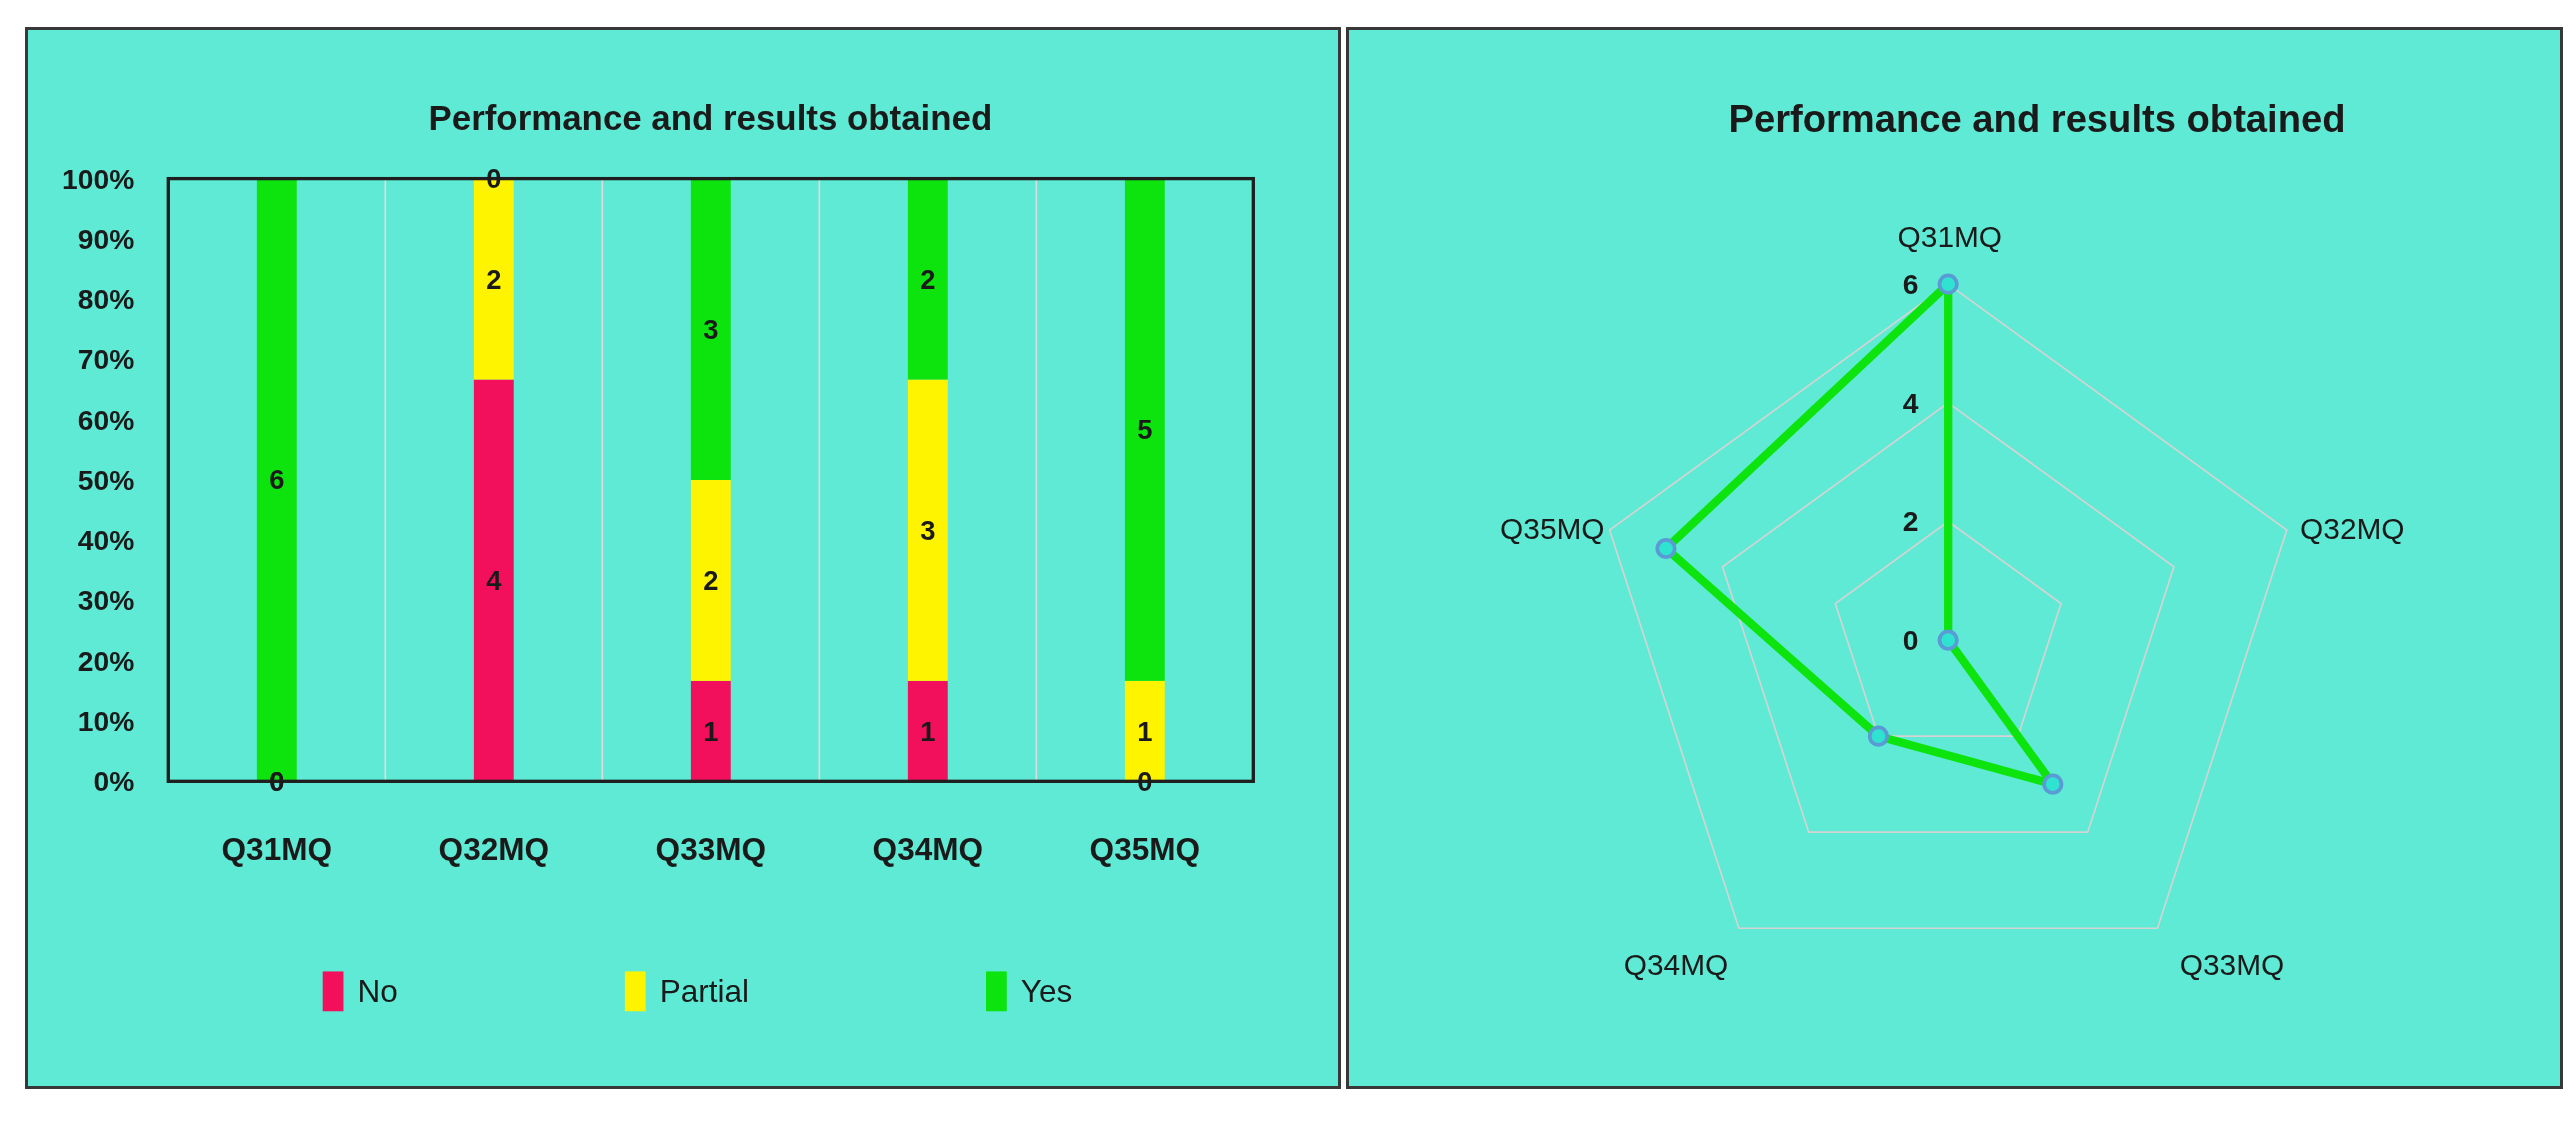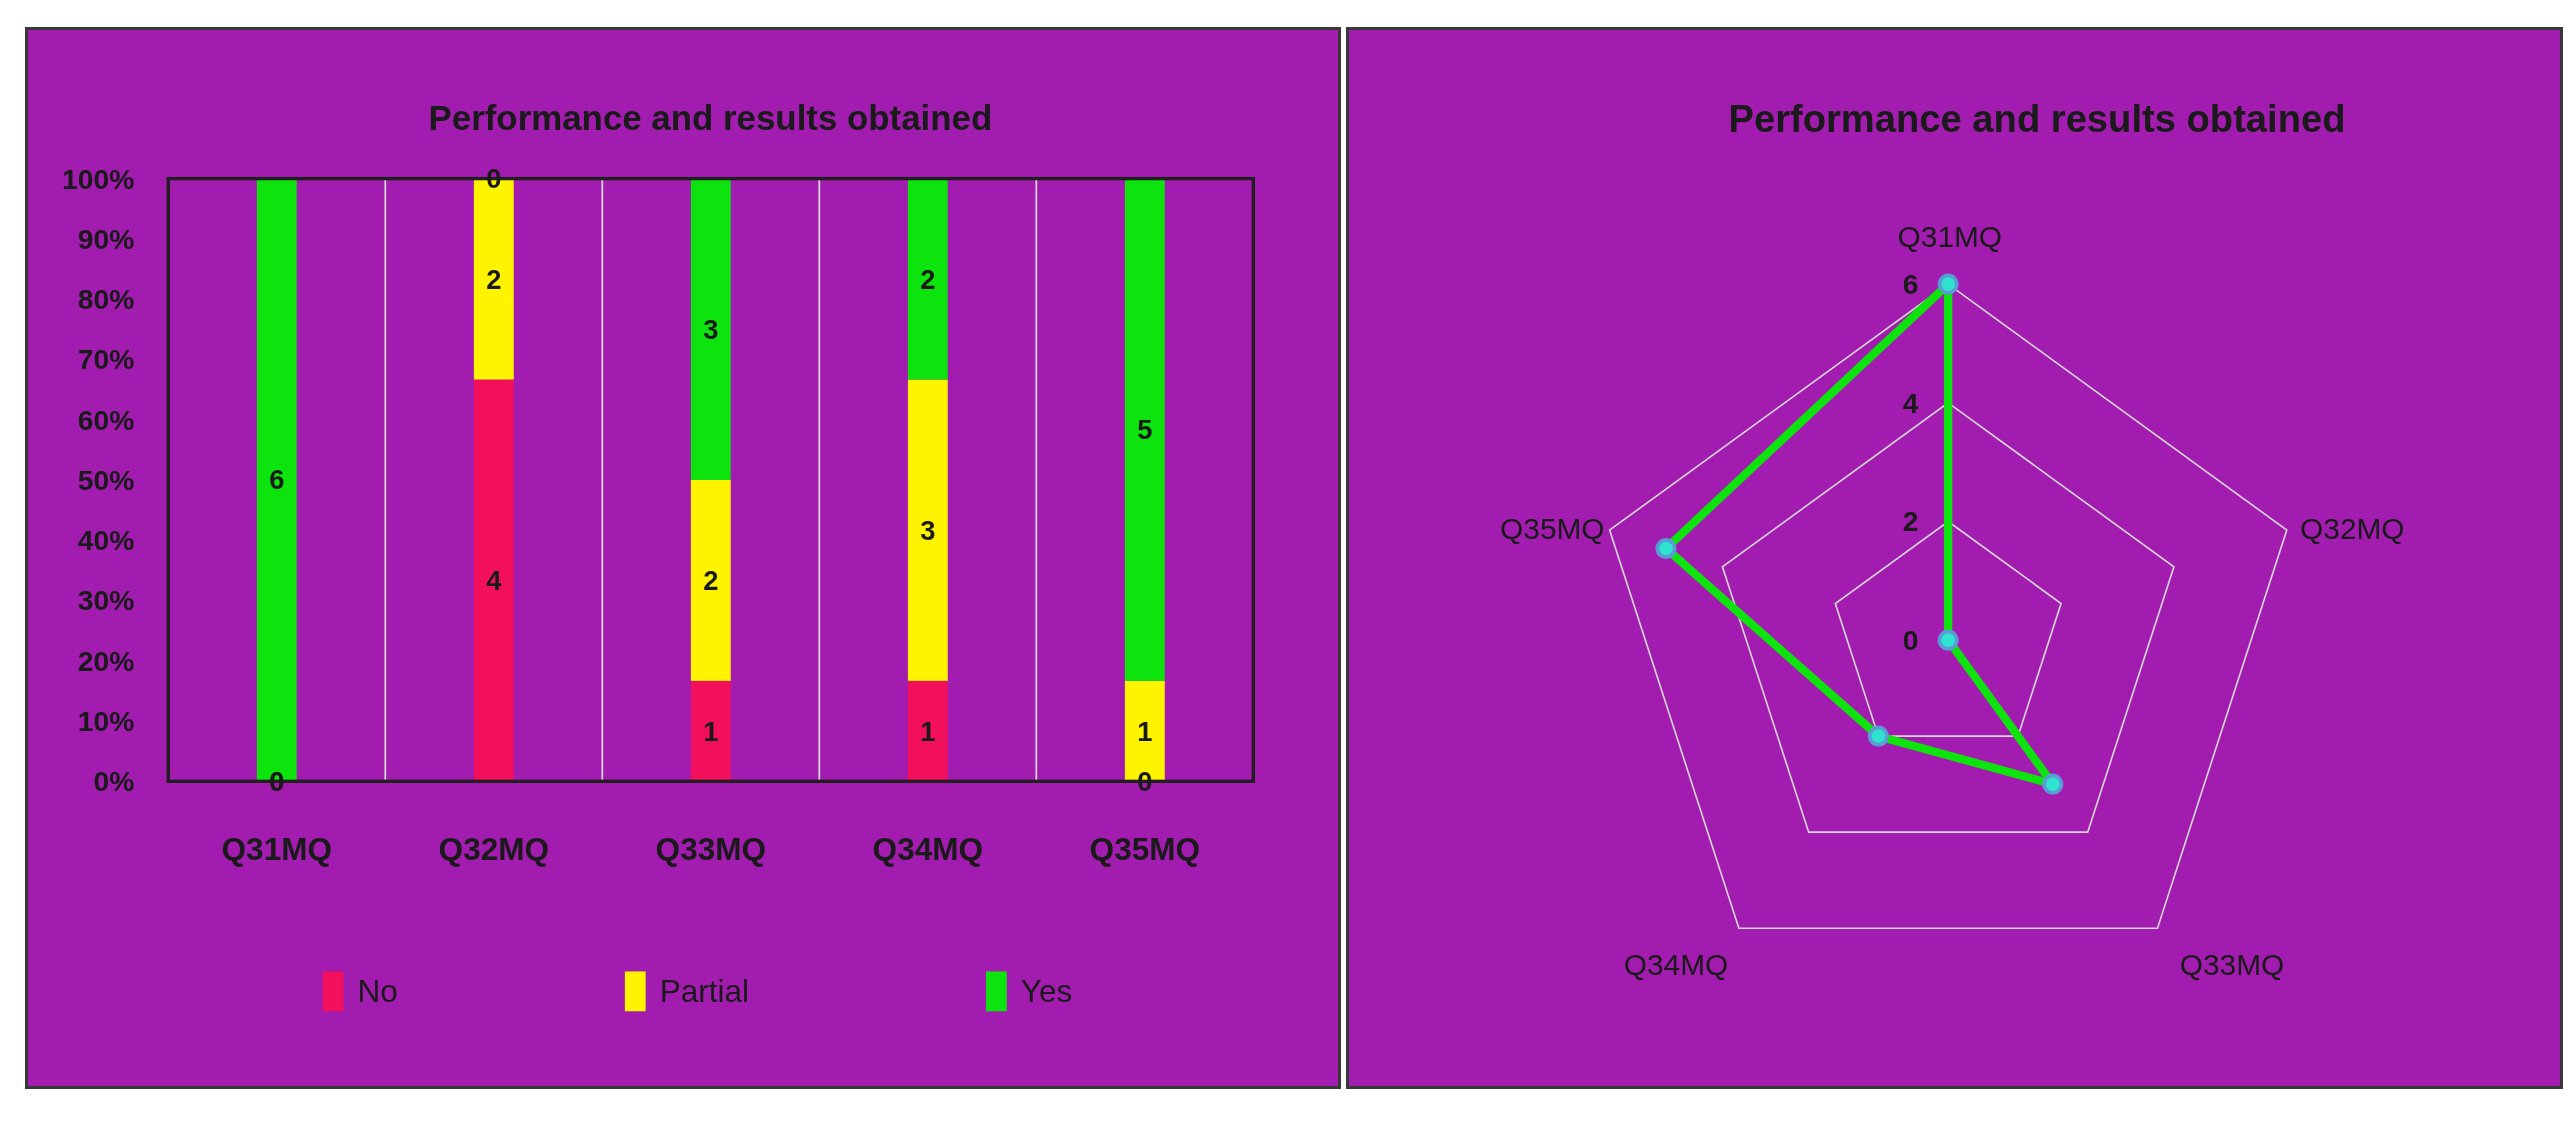--- a/index.html
+++ b/index.html
@@ -1,18 +1,18 @@
 <!DOCTYPE html>
 <html style="font-size:13.3px"><head>
 <meta charset="utf-8">
 <style>
   html,body{margin:0;padding:0;background:#ffffff;}
   .page{position:relative;width:2576px;height:1123px;background:#ffffff;overflow:hidden;
         font-family:"Liberation Sans",sans-serif;}
-  .panel{position:absolute;background:#a21caf;border:3.3px solid #383838;box-sizing:border-box;}
+  .panel{position:absolute;background:#5eead4;border:3.3px solid #383838;box-sizing:border-box;}
   .panel-left{left:25px;top:26.6px;width:1316px;height:1062px;}
   .panel-right{left:1346px;top:26.6px;width:1217px;height:1062px;}
   svg{display:block;}
   svg text{font-family:"Liberation Sans",sans-serif;fill:#1a1a1a;}
   .title-l{font-size:42px;font-weight:700;text-anchor:middle;}
   .title-r{font-size:46px;font-weight:700;text-anchor:middle;}
   .ytick{font-size:34px;font-weight:700;text-anchor:end;}
   .vlabel{font-size:33px;font-weight:700;text-anchor:middle;}
   .cat-l{font-size:38px;font-weight:700;text-anchor:middle;}
   .cat-r{font-size:36px;font-weight:400;}

